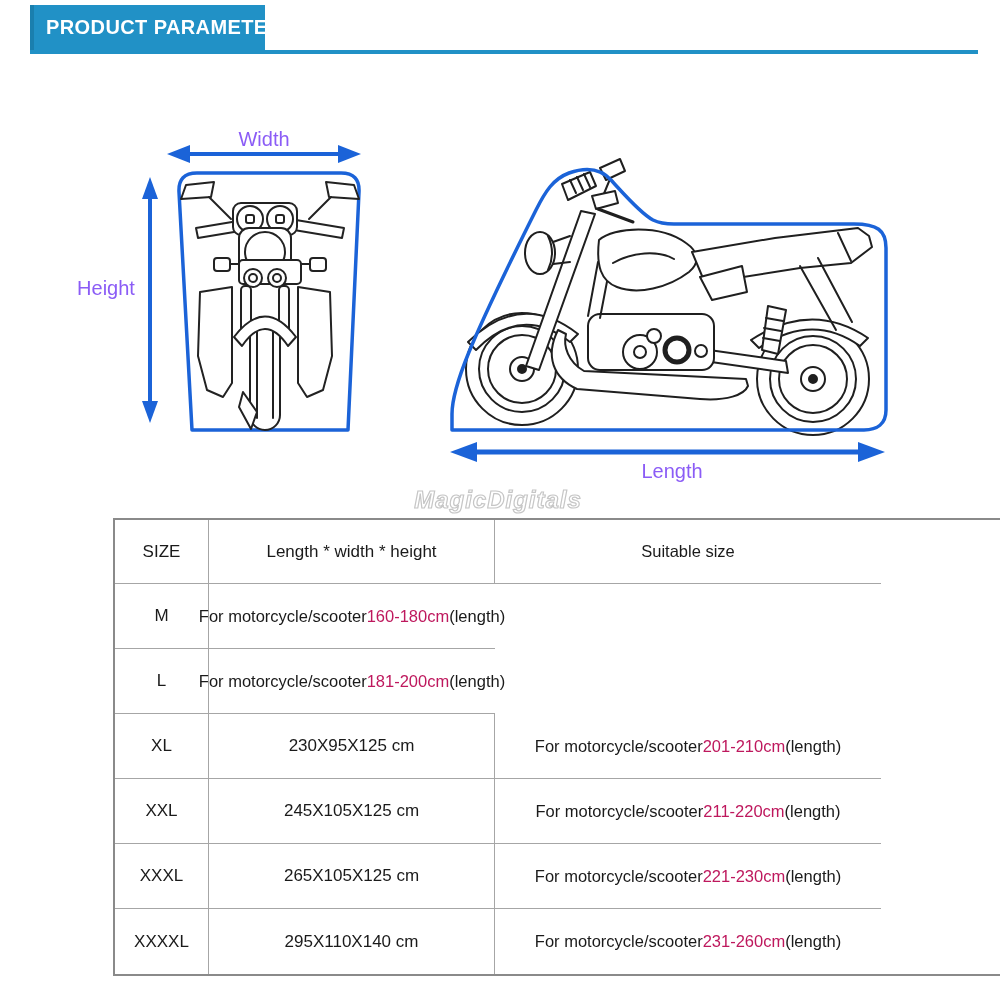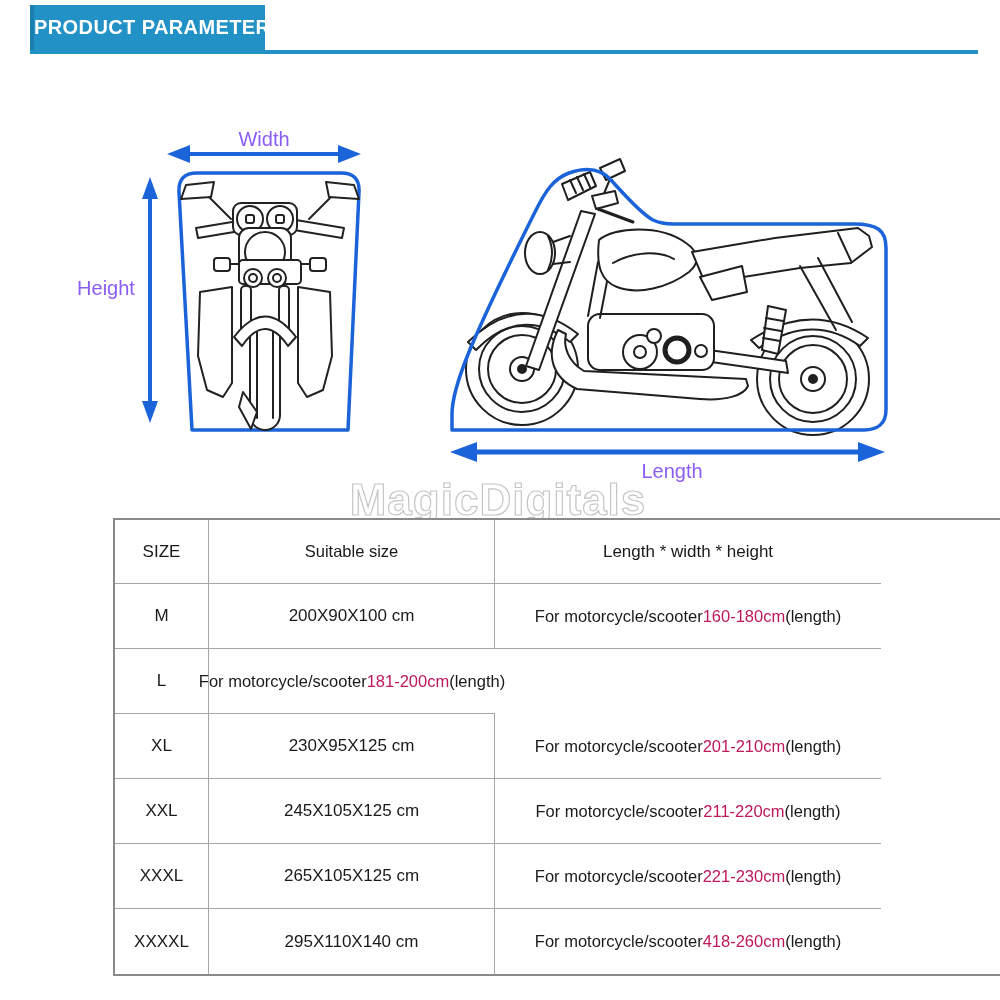--- a/index.html
+++ b/index.html
@@ -7,36 +7,36 @@
   #stage{position:relative;width:1000px;height:1000px;background:#ffffff;overflow:hidden;}
 
   
   .banner{
     position:absolute;left:30px;top:5px;width:235px;height:45px;
     background:#2191c6;border-left:4px solid #1a7fae;
     display:flex;align-items:center;box-sizing:border-box;
   }
   .banner-label{
     color:#ffffff;font-size:20px;font-weight:bold;letter-spacing:.4px;
-    white-space:nowrap;
+    padding-left:12px;white-space:nowrap;
   }
   .banner-underline{
     position:absolute;left:30px;top:50px;width:948px;height:4px;background:#2191c6;
   }
 
   
   .dim-label{
     position:absolute;transform:translate(-50%,-50%);
     font-size:20px;color:#8b5cf6;white-space:nowrap;
   }
 
   
   .watermark{
     position:absolute;left:498px;top:500px;transform:translate(-50%,-50%);
-    font-size:44px;font-weight:bold;letter-spacing:1px;
+    font-size:24px;font-weight:bold;font-style:italic;letter-spacing:1px;
     color:#ffffff;-webkit-text-stroke:1.2px #c6c6c6;white-space:nowrap;
   }
 
   
   .ptable{
     position:absolute;left:113px;top:518px;width:902px;
     border:2px solid #8a8a8a;box-sizing:border-box;background:#ffffff;
   }
   .trow{display:grid;grid-template-columns:94px 286px 386px;}
   .tc{
@@ -202,27 +202,26 @@
 
   <div class="dim-label" style="left:264px;top:139px;">Width</div>
   <div class="dim-label" style="left:106px;top:288px;">Height</div>
   <div class="dim-label" style="left:672px;top:471px;">Length</div>
 
   <div class="watermark">MagicDigitals</div>
 
   <div class="ptable">
     <div class="trow thead">
       <div class="tc c1">SIZE</div>
+      <div class="tc c2">Length * width * height</div>
       <div class="tc c3">Suitable size</div>
-      <div class="tc c2">Length * width * height</div>
     </div>
 
     <div class="trow">
       <div class="tc c1">M</div>
-      <div class="tc c2">200X90X100 cm</div>
       <div class="tc c3">
           <span>For motorcycle/scooter </span>
           <span class="range">160-180cm</span>
           <span> (length)</span>
         </div>
     </div>
 
     <div class="trow">
       <div class="tc c1">L</div>
       <div class="tc c3">
@@ -260,19 +259,19 @@
           <span class="range">221-230cm</span>
           <span> (length)</span>
         </div>
     </div>
 
     <div class="trow">
       <div class="tc c1">XXXXL</div>
       <div class="tc c2">295X110X140 cm</div>
       <div class="tc c3">
           <span>For motorcycle/scooter </span>
-          <span class="range">418-260cm</span>
+          <span class="range">231-260cm</span>
           <span> (length)</span>
         </div>
     </div>
   </div>
 
 </div>
 
 </body></html>

